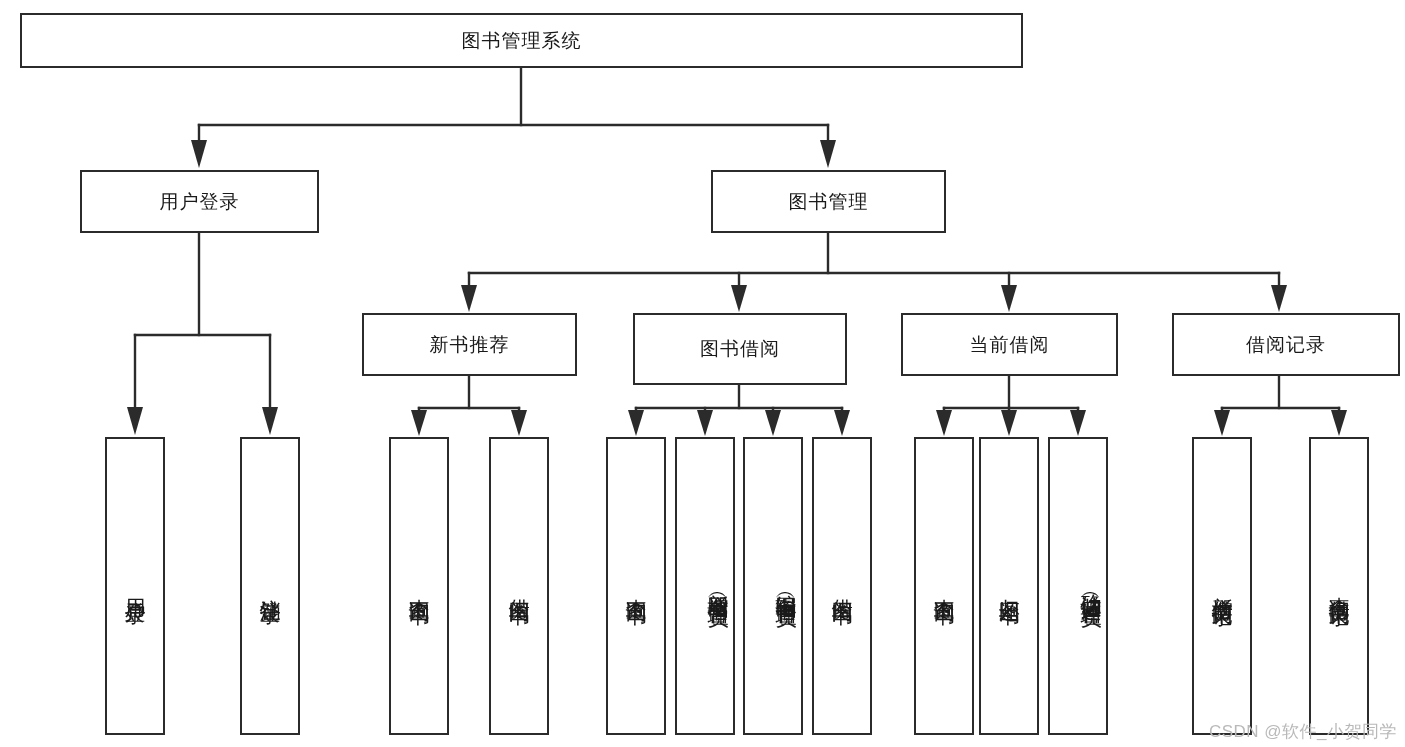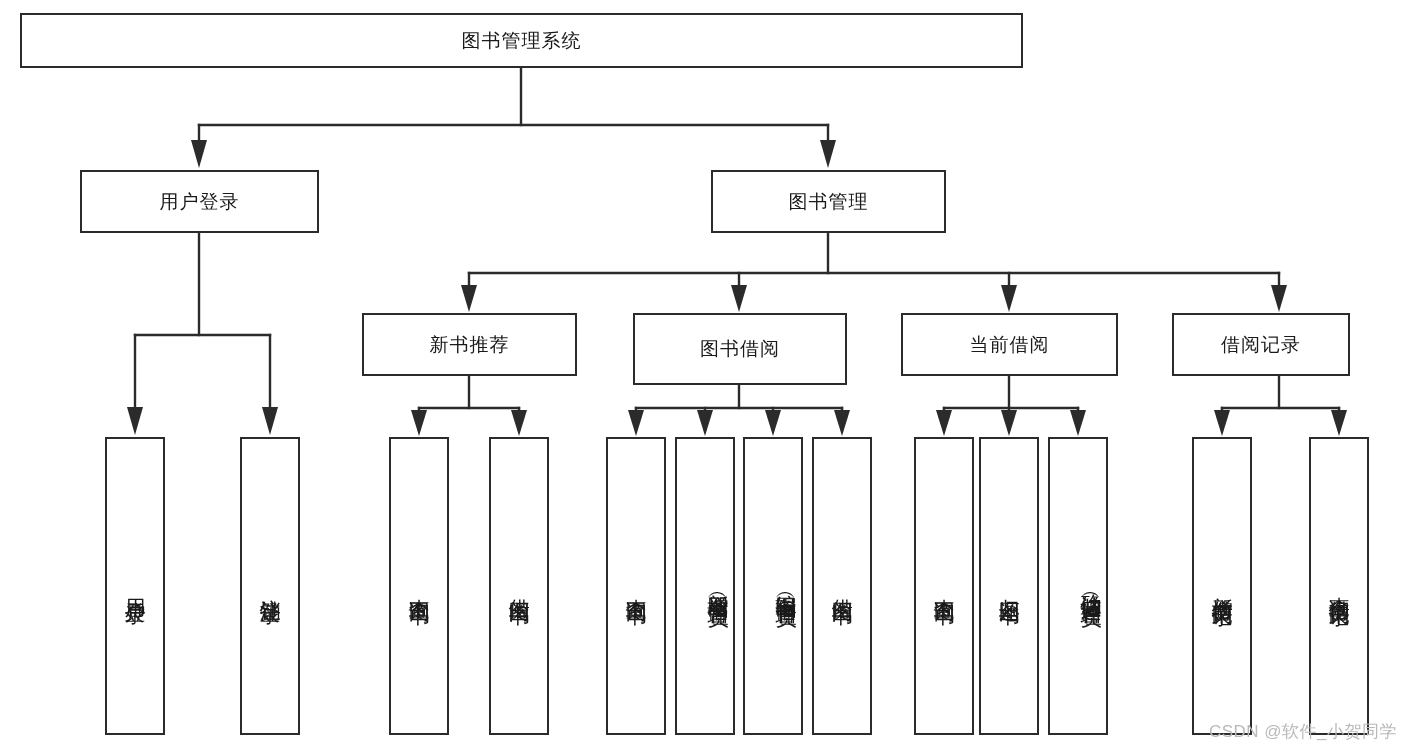--- a/index.html
+++ b/index.html
@@ -146,21 +146,21 @@
   <div class="node node-h" style="left:80px; top:170px; width:239px; height:63px;">用户登录</div>
 
   <div class="node node-h" style="left:711px; top:170px; width:235px; height:63px;">图书管理</div>
 
   <div class="node node-h" style="left:362px; top:313px; width:215px; height:63px;">新书推荐</div>
 
   <div class="node node-h" style="left:633px; top:313px; width:214px; height:72px;">图书借阅</div>
 
   <div class="node node-h" style="left:901px; top:313px; width:217px; height:63px;">当前借阅</div>
 
-  <div class="node node-h" style="left:1172px; top:313px; width:178px; height:63px;">借阅记录</div>
+  <div class="node node-h" style="left:1172px; top:313px; width:228px; height:63px;">借阅记录</div>
 
   <div class="node node-v vcenter" style="left:105px; top:437px; width:60px; height:298px;">用户登录</div>
 
   <div class="node node-v vcenter" style="left:240px; top:437px; width:60px; height:298px;">注销登录</div>
 
   <div class="node node-v vcenter" style="left:389px; top:437px; width:60px; height:298px;">查询图书</div>
 
   <div class="node node-v vcenter" style="left:489px; top:437px; width:60px; height:298px;">借阅图书</div>
 
   <div class="node node-v vcenter" style="left:606px; top:437px; width:60px; height:298px;">查询图书</div>

